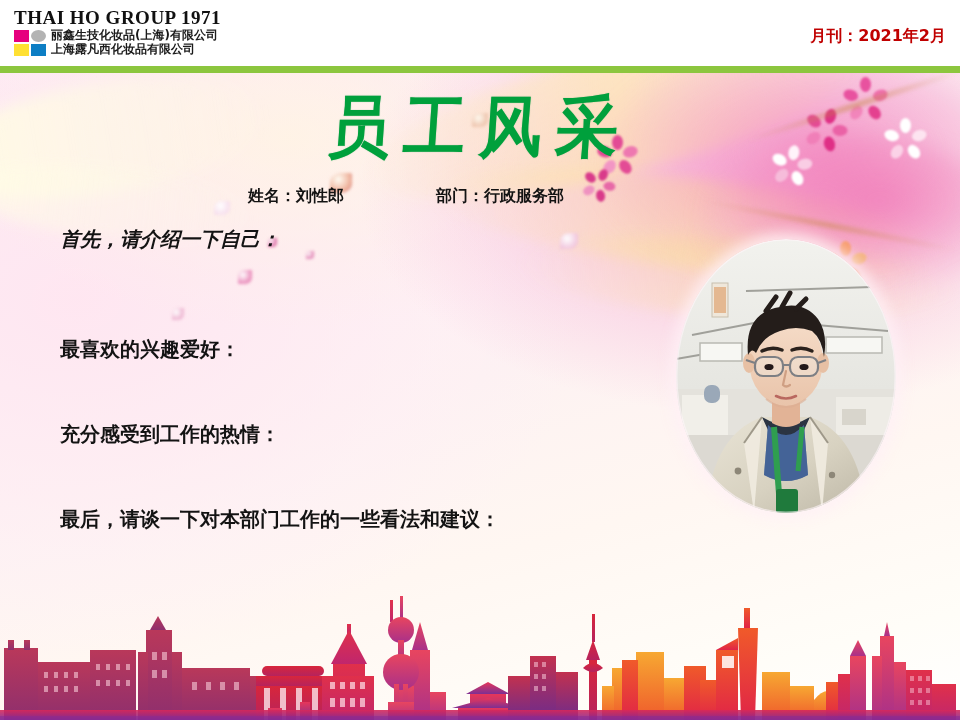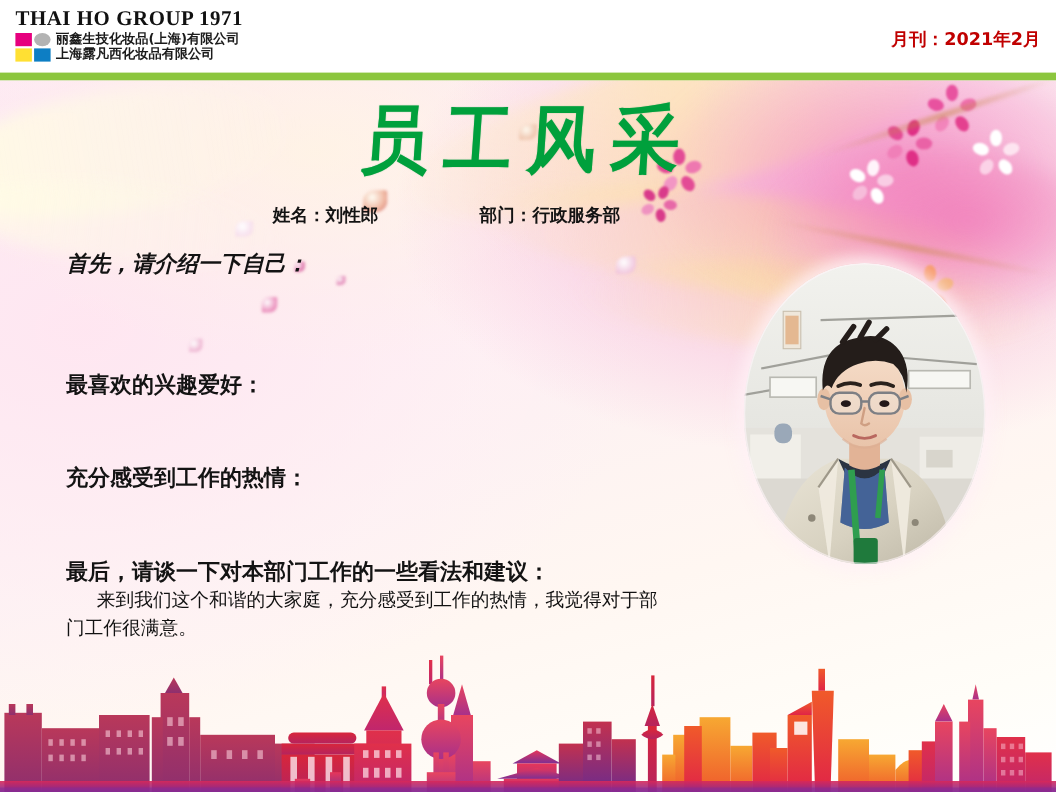--- a/index.html
+++ b/index.html
@@ -446,21 +446,20 @@
       <div class="q">首先，请介绍一下自己：</div>
     </div>
     <div class="qa" id="qa-1">
       <div class="q">最喜欢的兴趣爱好：</div>
     </div>
     <div class="qa" id="qa-2">
       <div class="q">充分感受到工作的热情：</div>
     </div>
     <div class="qa" id="qa-3">
       <div class="q">最后，请谈一下对本部门工作的一些看法和建议：</div>
-      <div class="a indent">来到我们这个和谐的大家庭，充分感受到工作的热情，我觉得对于部门工作很满意。</div>
     </div>
   </div>
 
   <div id="portrait">
     <svg width="220" height="274" viewBox="0 0 220 274" xmlns="http://www.w3.org/2000/svg">
       <defs>
         <clipPath id="ovalClip">
             <ellipse cx="110" cy="137" rx="110" ry="137"></ellipse>
           </clipPath>
         <linearGradient id="ceil" x1="0" y1="0" x2="0" y2="1">

